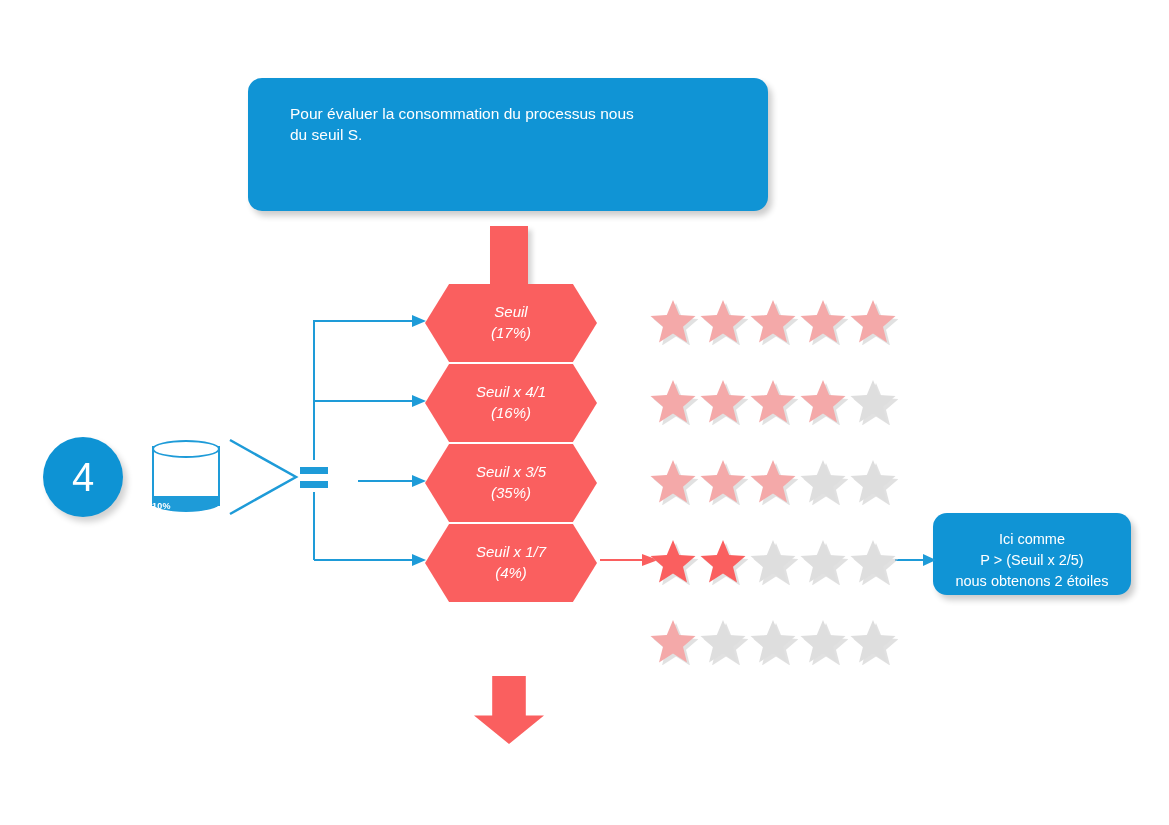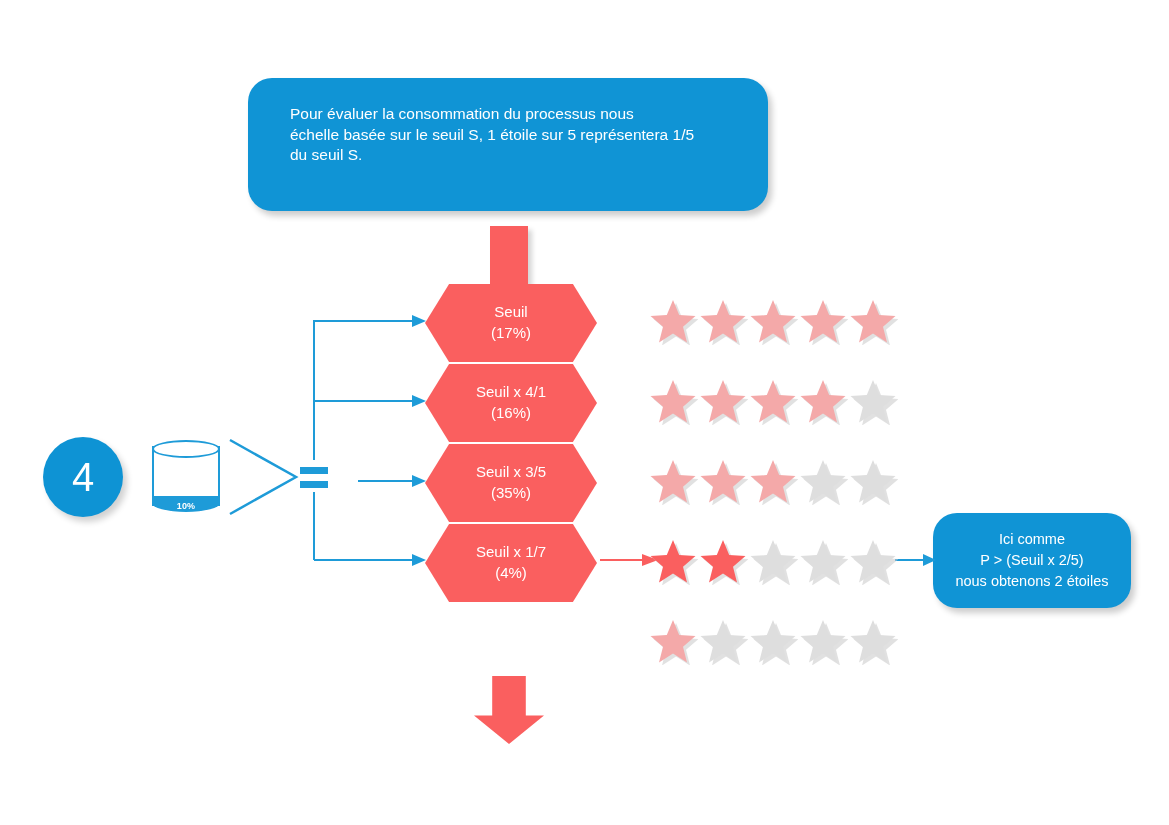--- a/index.html
+++ b/index.html
@@ -17,40 +17,40 @@
     width: 1169px;
     height: 825px;
     background: #ffffff;
     overflow: hidden;
   }
 
   
   .callout {
     position: absolute;
     background: #1094D5;
-    border-radius: 24px;
+    border-radius: 14px;
     box-sizing: border-box;
     color: #ffffff;
     box-shadow: 4px 5px 6px rgba(0,0,0,0.20);
   }
   #callout-top {
     left: 248px;
     top: 78px;
     width: 520px;
     height: 133px;
     padding: 26px 30px 0 42px;
     font-size: 15.5px;
     line-height: 20.5px;
     text-align: left;
   }
   #callout-right {
     left: 933px;
     top: 513px;
     width: 198px;
-    height: 95px;
+    height: 82px;
     padding-top: 16px;
     font-size: 14.5px;
     line-height: 21px;
     text-align: center;
   }
   .callout-line { display: block; white-space: pre; }
 
   
   #step-circle {
     position: absolute;
@@ -98,21 +98,21 @@
     left: 0; bottom: 0;
     width: 68px; height: 16px;
     background: #1E9BD8;
     border-radius: 0 0 34px 34px / 0 0 9px 9px;
     box-sizing: border-box;
   }
   #cyl-fill-label {
     position: absolute;
     left: 0; bottom: 1px;
     width: 68px;
-    text-align: center;
+    text-align: left;
     color: #ffffff;
     font-size: 9px;
     font-weight: bold;
     letter-spacing: 0.2px;
   }
 
   
   #chevron { position: absolute; left: 228px; top: 438px; }
 
   
@@ -160,21 +160,21 @@
   .hexshadow {
     position: absolute;
     width: 172px;
     height: 78px;
     background: #b9b9b9;
     clip-path: polygon(14% 0%, 86% 0%, 100% 50%, 86% 100%, 14% 100%, 0% 50%);
     left: 5px;
     top: 4px;
     z-index: -1;
   }
-  .hexwrap { position: relative; }
+  .hexwrap { position: relative; font-style: italic; }
   .hex-line { display: block; }
 
   
   #top-stub {
     position: absolute;
     left: 490px;
     top: 226px;
     width: 38px;
     height: 62px;
     background: #FA5F5F;
@@ -211,21 +211,20 @@
   .star-faded   { fill: #F4A9A9; }
   .star-empty   { fill: #DEDEDE; }
 </style>
 </head>
 <body>
 
 <div id="canvas">
 
   <div id="callout-top" class="callout">
     <span class="callout-line">Pour évaluer la consommation du processus nous</span>
-    <span class="callout-line">échelle basée sur le seuil S, 1 étoile sur 5 représentera 1/5</span>
     <span class="callout-line">du seuil S.</span>
   </div>
 
   <div id="callout-right" class="callout">
     <span class="callout-line">Ici comme</span>
     <span class="callout-line">P &gt; (Seuil x 2/5)</span>
     <span class="callout-line">nous obtenons 2 étoiles</span>
   </div>
 
   <div id="step-circle">4</div>

